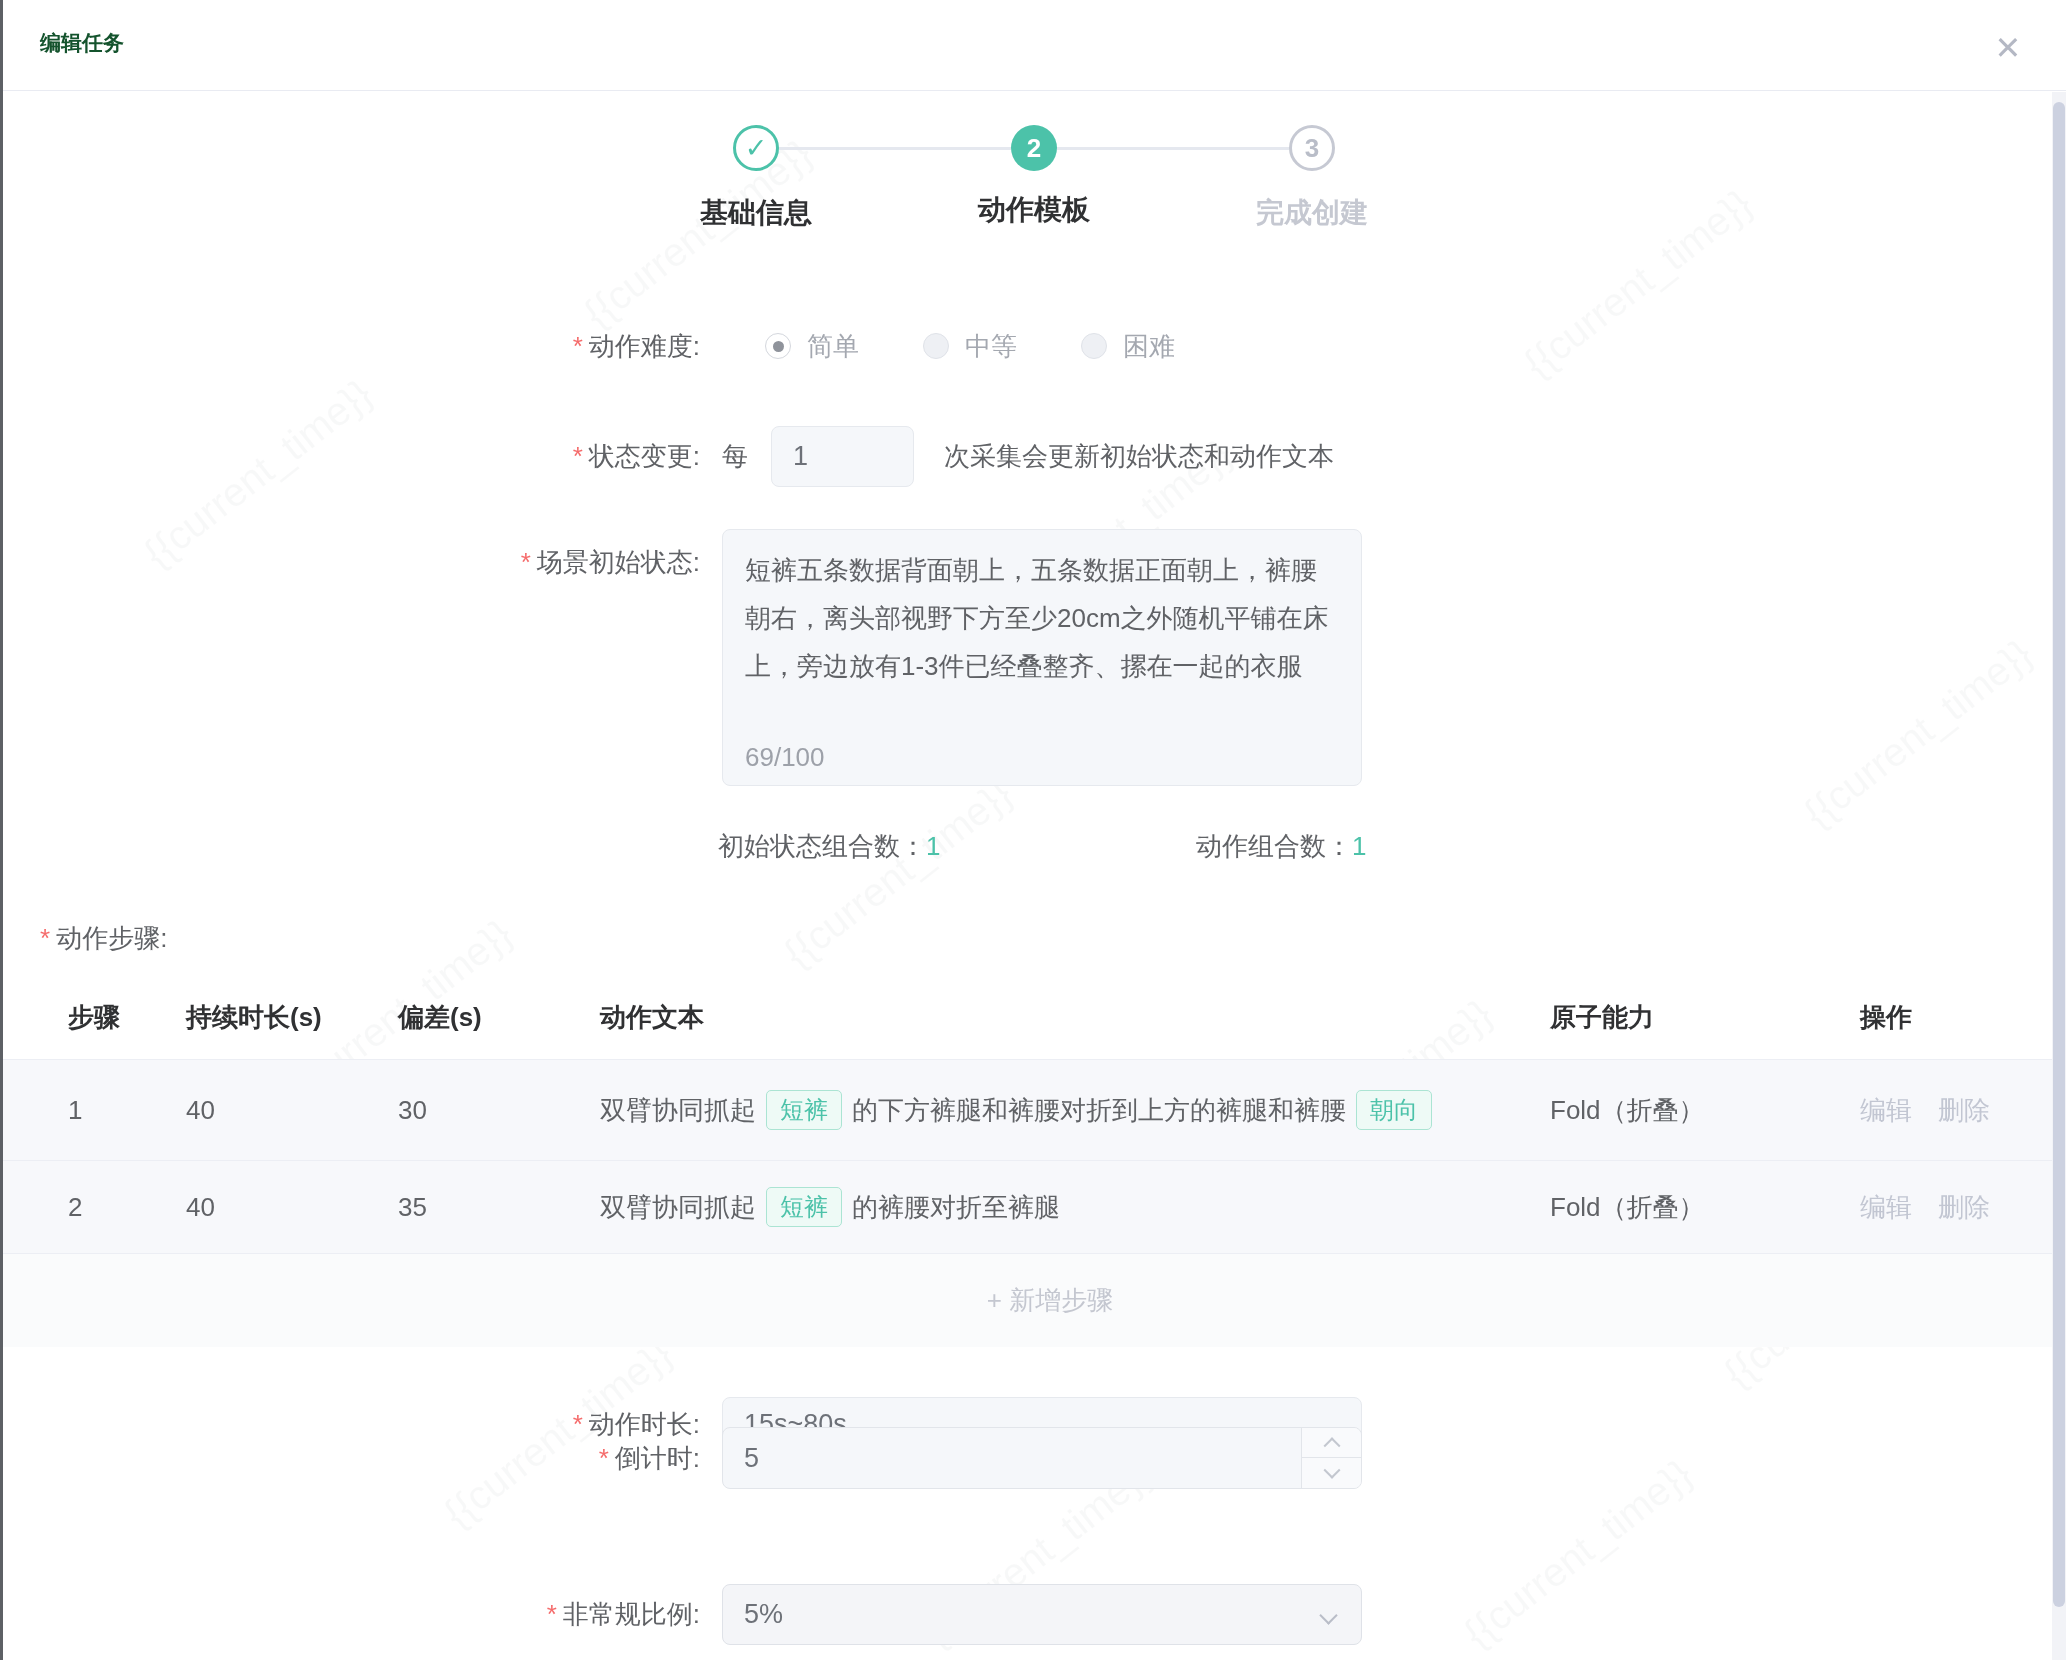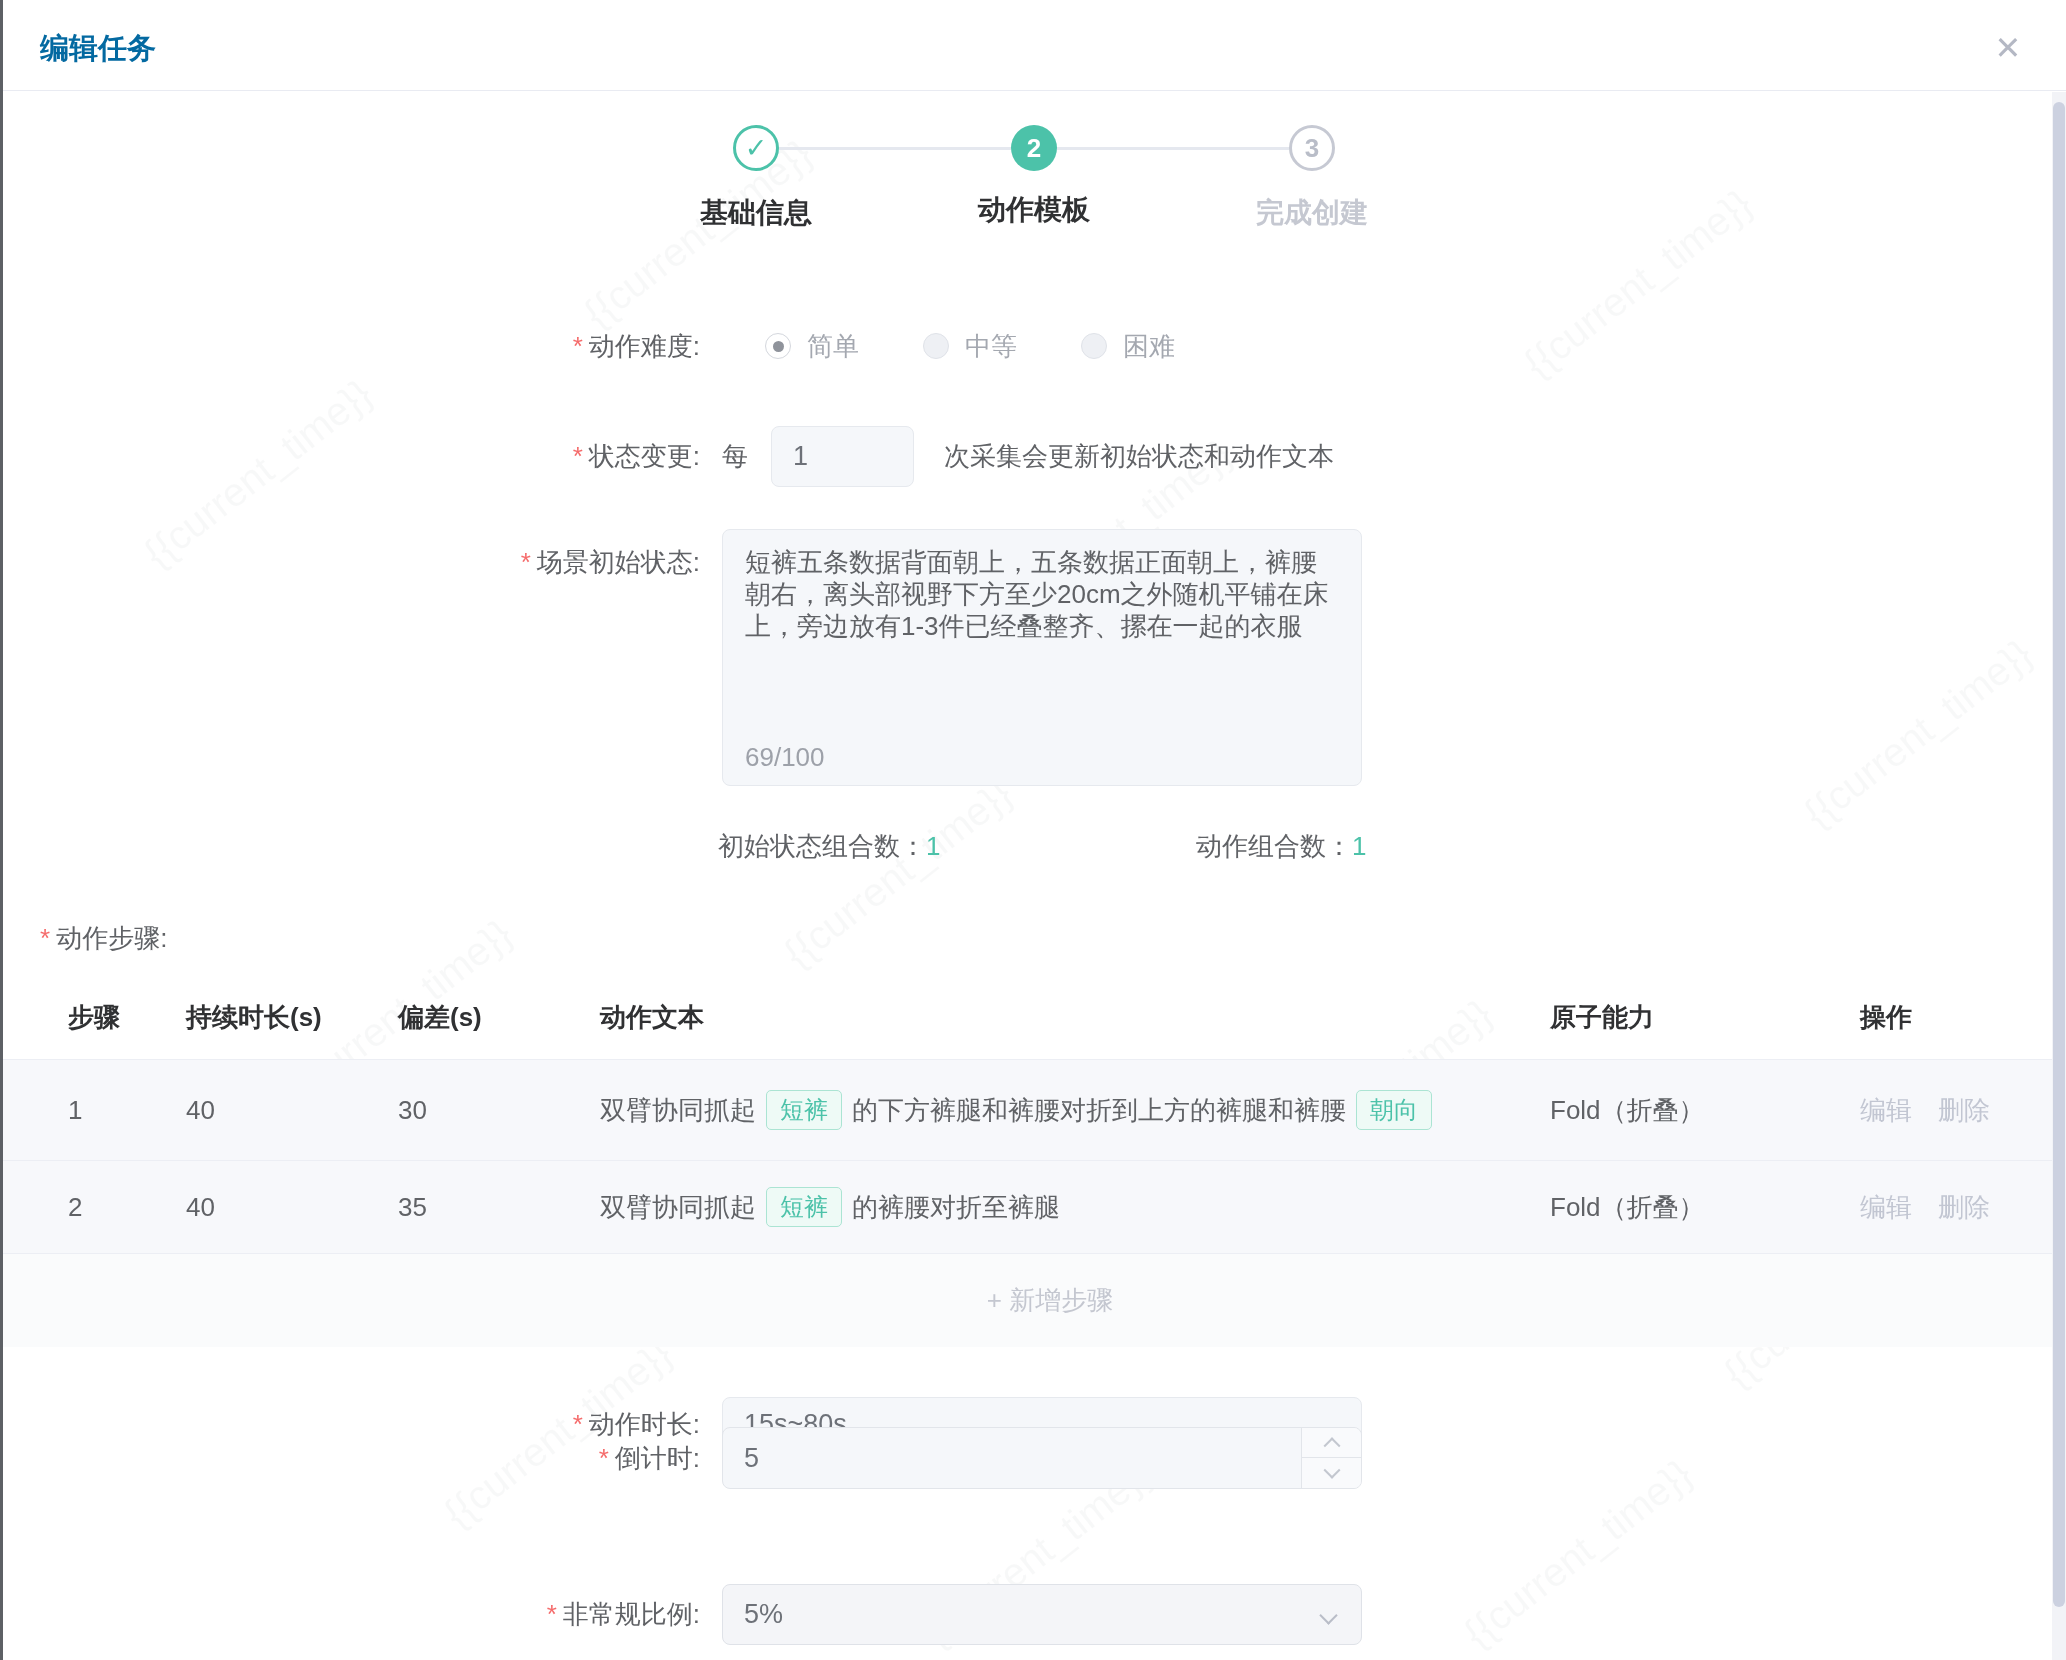--- a/index.html
+++ b/index.html
@@ -4,21 +4,21 @@
 <style>
   * { margin:0; padding:0; box-sizing:border-box; }
   html,body { width:2066px; height:1660px; overflow:hidden; background:#fff;
     font-family:"Liberation Sans","DejaVu Sans",sans-serif; color:#606266; }
   .page { position:relative; width:2066px; height:1660px; background:#fff; }
   .left-edge { position:absolute; left:0; top:0; width:3px; height:1660px; background:#5d6065; z-index:60; }
 
   
   .dlg-header { position:absolute; left:0; top:0; width:2066px; height:91px; background:#fff;
     border-bottom:1px solid #e9ebf2; z-index:20; }
-  .dlg-title { position:absolute; left:40px; top:29px; font-size:29px; font-weight:bold; color:#0369a1; }
+  .dlg-title { position:absolute; left:40px; top:29px; font-size:21px; font-weight:bold; color:#14532d; }
   .dlg-close { position:absolute; right:38px; top:28px; width:40px; height:40px; text-align:center;
     line-height:40px; font-size:32px; color:#b4b8c4; cursor:pointer; }
 
   
   .scrollbar { position:absolute; right:0; top:92px; width:14px; height:1568px; background:#f2f3f7; z-index:50; }
   .scroll-thumb { position:absolute; left:1px; top:10px; width:12px; height:1505px; border-radius:6px; background:#ccd1e0; }
 
   .dlg-body { position:absolute; left:0; top:91px; width:2052px; height:1569px; }
 
   
@@ -54,21 +54,21 @@
   .row-state-change { top:335px; height:61px; }
   .sc-prefix { font-size:26px; color:#606266; margin-right:23px; }
   .sc-input { width:143px; height:61px; background:#f5f7fa; border:1px solid #e6e9ee; border-radius:8px;
     font-size:27px; color:#6d7178; line-height:59px; padding-left:21px; }
   .sc-suffix { font-size:26px; color:#606266; margin-left:30px; }
 
   .row-initial-state { top:438px; align-items:flex-start; }
   .row-initial-state .flabel { padding-top:16px; }
   .ta { position:relative; margin-left:22px; width:640px; height:257px; background:#f5f7fa;
     border:1px solid #e6e9ee; border-radius:8px; padding:16px 22px; }
-  .ta-text { font-size:26px; color:#606266; line-height:32px; }
+  .ta-text { font-size:26px; color:#606266; line-height:48px; }
   .ta-counter { position:absolute; left:22px; bottom:12px; font-size:26px; color:#9da1a9; }
 
   .row-combos { top:730px; height:48px; }
   .combo-a { position:absolute; left:718px; top:8px; font-size:26px; color:#606266; }
   .combo-b { position:absolute; left:1196px; top:8px; font-size:26px; color:#606266; }
   .combo-val { color:#4cc2a9; }
 
   .row-steps-label { top:832px; height:30px; }
   .steps-label-text { position:absolute; left:40px; font-size:26px; color:#606266; }
   .steps-label-text .star { font-size:26px; }

